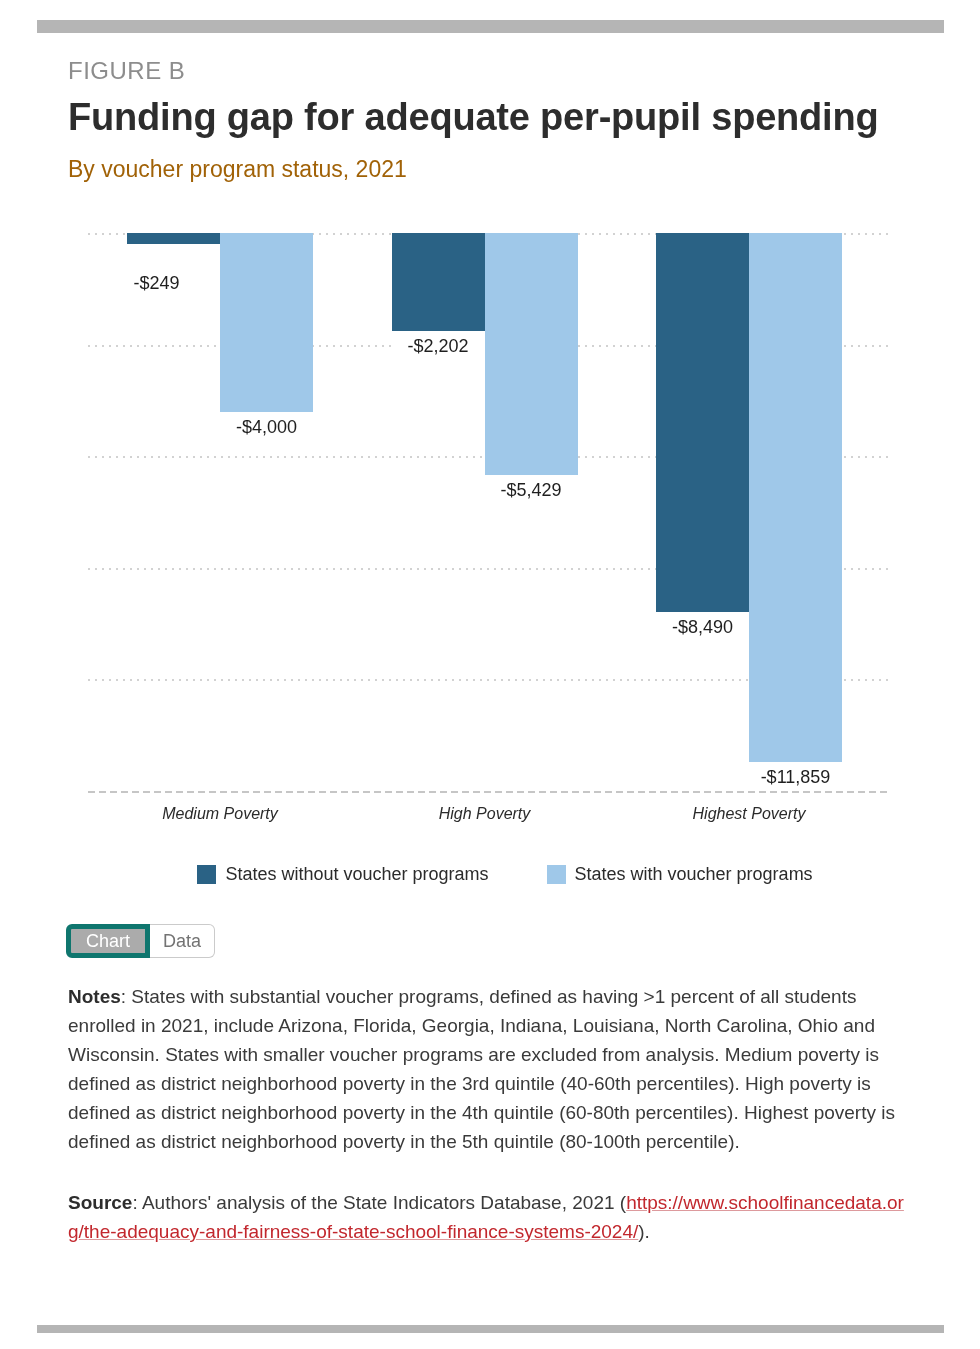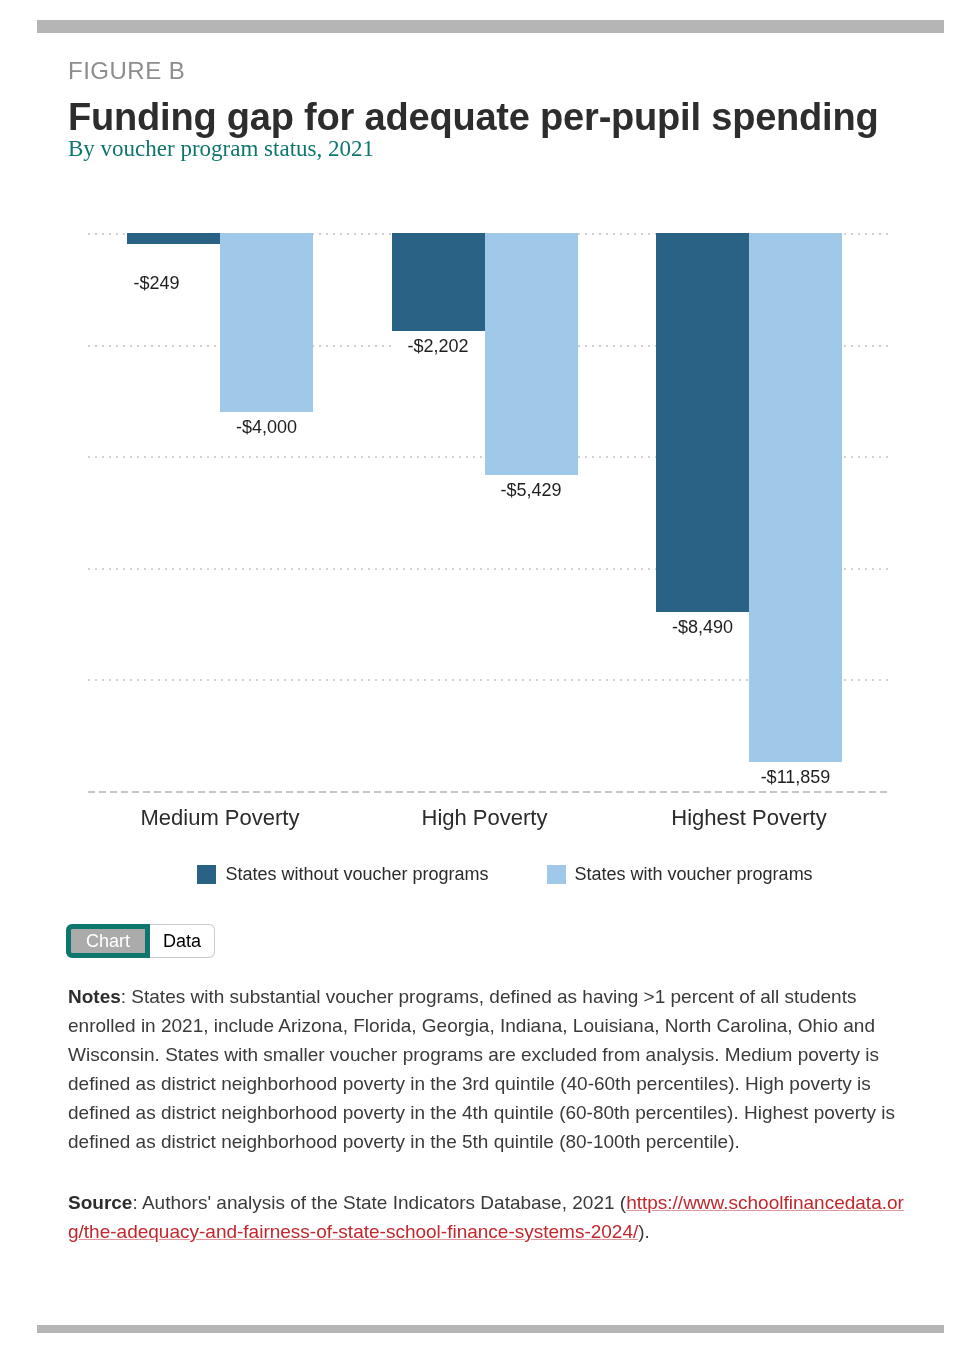--- a/index.html
+++ b/index.html
@@ -34,25 +34,24 @@
   .chart-title {
     position: absolute;
     left: 68px; top: 96px;
     font-size: 38px;
     font-weight: 700;
     color: #2d2d2d;
     letter-spacing: -0.2px;
   }
   .chart-subtitle {
     position: absolute;
-    left: 68px; top: 136px;
+    left: 68px; top: 156px;
     font-size: 23px;
     font-weight: 400;
-    color: #0f766e;
-    font-family: Liberation Serif, serif;
+    color: #a16207;
   }
 
   .plot {
     position: absolute;
     left: 88px; top: 233px;
     width: 800px; height: 558px;
   }
   .gridline {
     position: absolute;
     left: 0; width: 100%; height: 2px;
@@ -78,23 +77,24 @@
     background: #ffffff;
     padding: 2px 0 1px 0;
     z-index: 2;
     white-space: nowrap;
   }
   .category-label {
     position: absolute;
     top: 572px;
     width: 240px;
     text-align: center;
-    font-size: 22px;
+    font-size: 16px;
     color: #2b2b2b;
     z-index: 2;
+    font-style: italic;
   }
 
   .legend {
     position: absolute;
     left: 105px; top: 864px;
     width: 800px;
     display: flex;
     justify-content: center;
     gap: 58px;
   }
@@ -124,21 +124,21 @@
   }
   .toggle .btn-chart {
     background: #ababab;
     color: #ffffff;
     border: 5px solid #0f766e;
     border-radius: 6px 0 0 6px;
     padding: 0 15px;
   }
   .toggle .btn-data {
     background: #ffffff;
-    color: #000000;
+    color: #737373;
     border: 1px solid #cbcbcb;
     border-left: none;
     border-radius: 0 6px 6px 0;
     padding: 0 13px;
   }
 
   .notes, .source {
     position: absolute;
     left: 68px;
     width: 850px;

